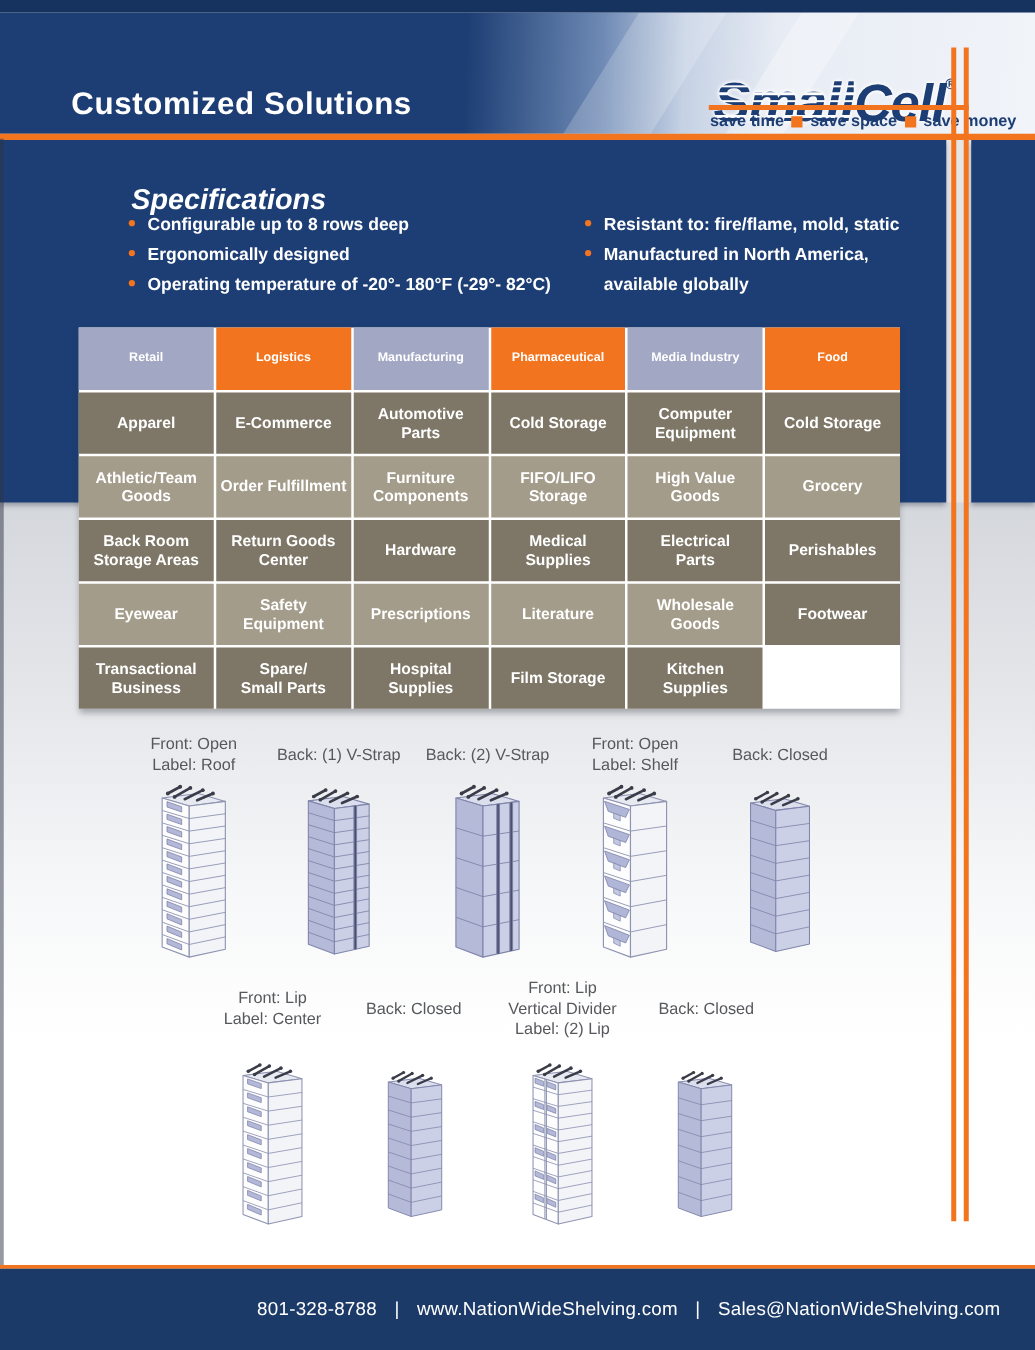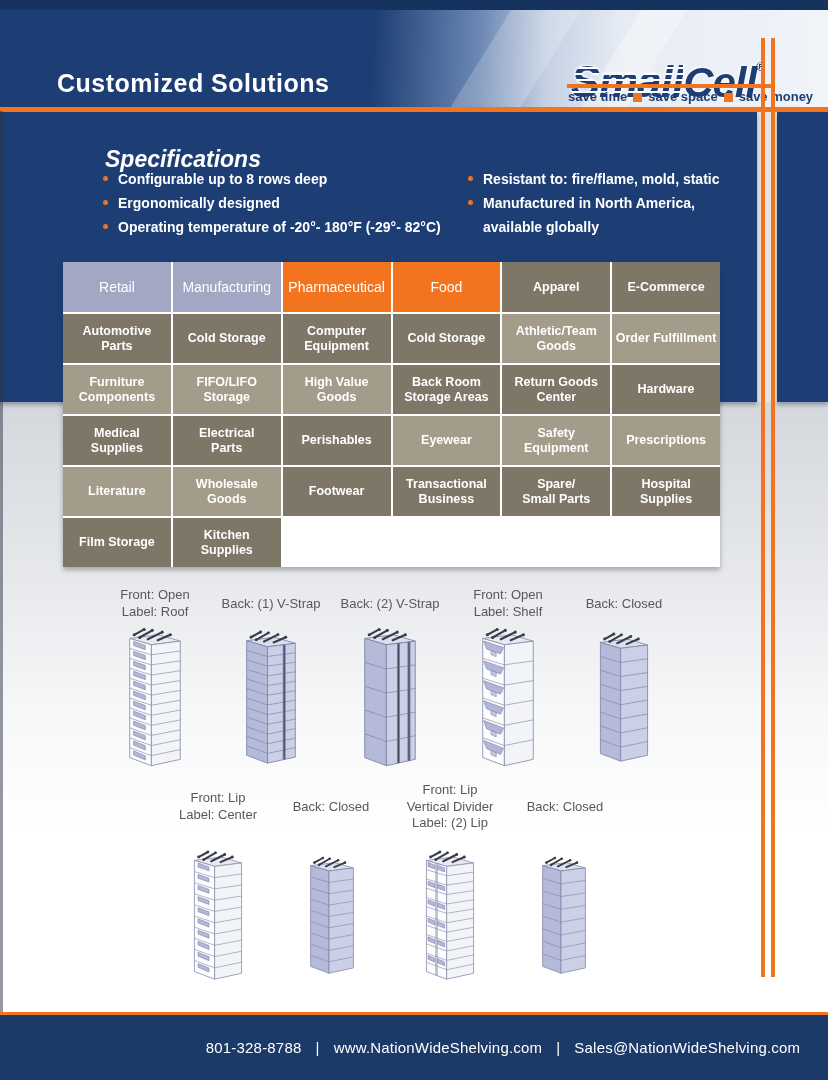--- a/index.html
+++ b/index.html
@@ -52,21 +52,21 @@
 
   
   .content-bg{position:absolute;left:0;top:402px;width:828px;height:611px;z-index:0;
               background:linear-gradient(180deg,#d4d7dc 0%,#e4e6ea 25%,#f6f7f8 50%,#ffffff 70%);}
 
   
   .industry-table{position:absolute;left:63px;top:262px;width:657px;height:305px;z-index:10;
                   display:grid;grid-template-columns:repeat(6,1fr);grid-template-rows:50px repeat(5,1fr);
                   gap:2px;background:#ffffff;box-shadow:0 3px 5px rgba(40,45,55,.35);}
   .industry-table .th{display:flex;align-items:center;justify-content:center;text-align:center;
-                  color:#fff;font-size:14px;font-weight:normal;line-height:1.15;padding:2px 3px;white-space:pre-line;}
+                  color:#fff;font-size:10px;font-weight:bold;line-height:1.15;padding:2px 3px;white-space:pre-line;}
   .industry-table .th.lavender{background:var(--lav,#a2a7c4);}
   .industry-table .th.orange{background:var(--orange,#f2741f);}
   .industry-table .td{display:flex;align-items:center;justify-content:center;text-align:center;
                   color:#fff;font-size:12.5px;font-weight:bold;line-height:1.2;padding:2px 3px;white-space:pre-line;}
   .industry-table .td.dark{background:var(--celldark,#7e7767);}
   .industry-table .td.light{background:var(--celllight,#a49c8b);}
 
   
   .fig{position:absolute;margin:0;display:flex;align-items:center;justify-content:center;z-index:10;}
   .fig-label{color:var(--labelgray,#57585c);font-size:13px;line-height:1.3;text-align:center;white-space:pre-line;}
@@ -115,40 +115,43 @@
     </ul>
   </section>
 
   <div class="blue-right"></div>
   <div class="vline v1"></div>
   <div class="vline v2"></div>
   <div class="left-edge"></div>
 
   <div class="industry-table" id="industry-table">
       <div class="th lavender">Retail</div>
+      <div class="th orange">Logistics</div>
       <div class="th lavender">Manufacturing</div>
       <div class="th orange">Pharmaceutical</div>
+      <div class="th lavender">Media Industry</div>
       <div class="th orange">Food</div>
       <div class="td dark">Apparel</div>
       <div class="td dark">E-Commerce</div>
       <div class="td dark">Automotive
 Parts</div>
       <div class="td dark">Cold Storage</div>
       <div class="td dark">Computer
 Equipment</div>
       <div class="td dark">Cold Storage</div>
       <div class="td light">Athletic/Team
 Goods</div>
       <div class="td light">Order Fulfillment</div>
       <div class="td light">Furniture
 Components</div>
       <div class="td light">FIFO/LIFO
 Storage</div>
       <div class="td light">High Value
 Goods</div>
+      <div class="td light">Grocery</div>
       <div class="td dark">Back Room
 Storage Areas</div>
       <div class="td dark">Return Goods
 Center</div>
       <div class="td dark">Hardware</div>
       <div class="td dark">Medical
 Supplies</div>
       <div class="td dark">Electrical
 Parts</div>
       <div class="td dark">Perishables</div>

